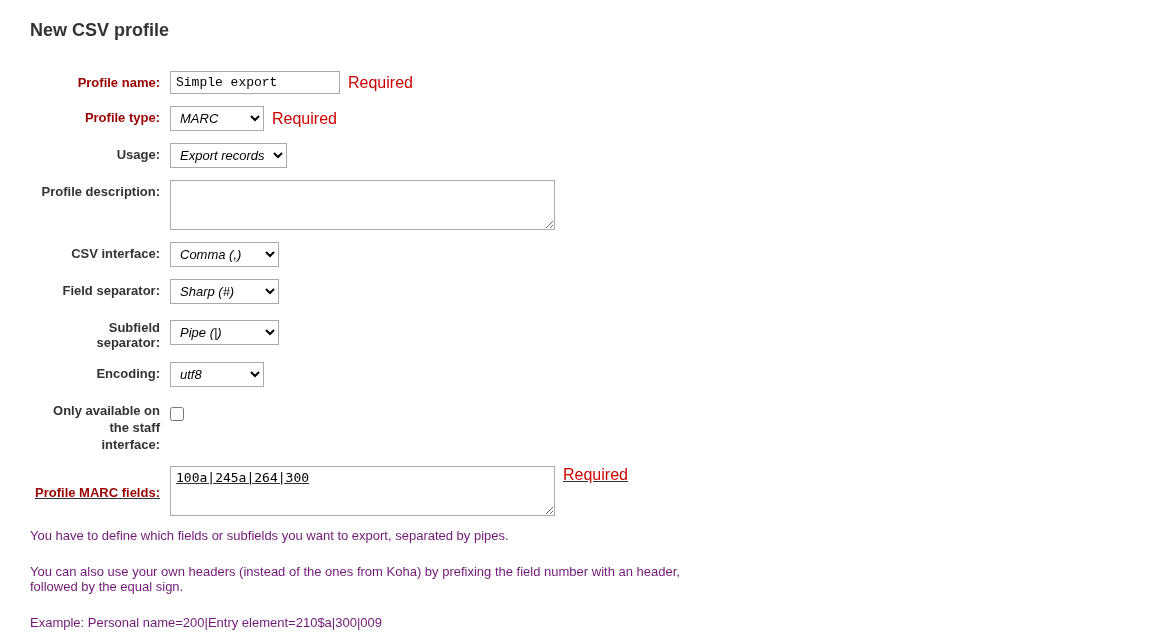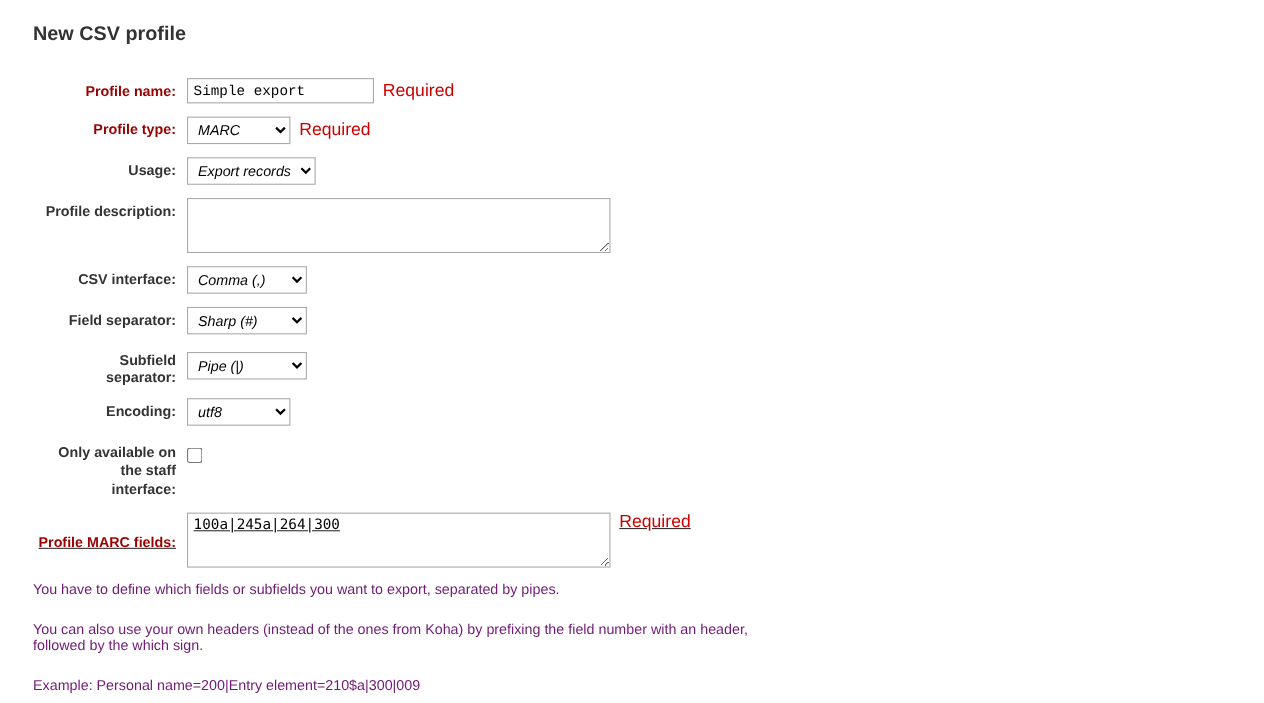--- a/index.html
+++ b/index.html
@@ -210,21 +210,21 @@
       <div class="form-label required-label" style="padding-top:4px;">Profile MARC fields:</div>
       <div class="marc-control-wrap">
         <textarea class="marc-fields" style="">100a|245a|264|300</textarea>
         <span class="required-text">Required</span>
       </div>
     </div>
 
     <div class="help-section">
       <p class="help-text">You have to define which fields or subfields you want to export, separated by pipes.</p>
       <br>
-      <p class="help-text">You can also use your own headers (instead of the ones from Koha) by prefixing the field number with an header, followed by the which sign.</p>
+      <p class="help-text">You can also use your own headers (instead of the ones from Koha) by prefixing the field number with an header, followed by the equal sign.</p>
       <br>
       <p class="help-text">Example: Personal name=200|Entry element=210$a|300|009</p>
       <br>
       
     </div>
 
   </div>
 </div>
 
 </body></html>

